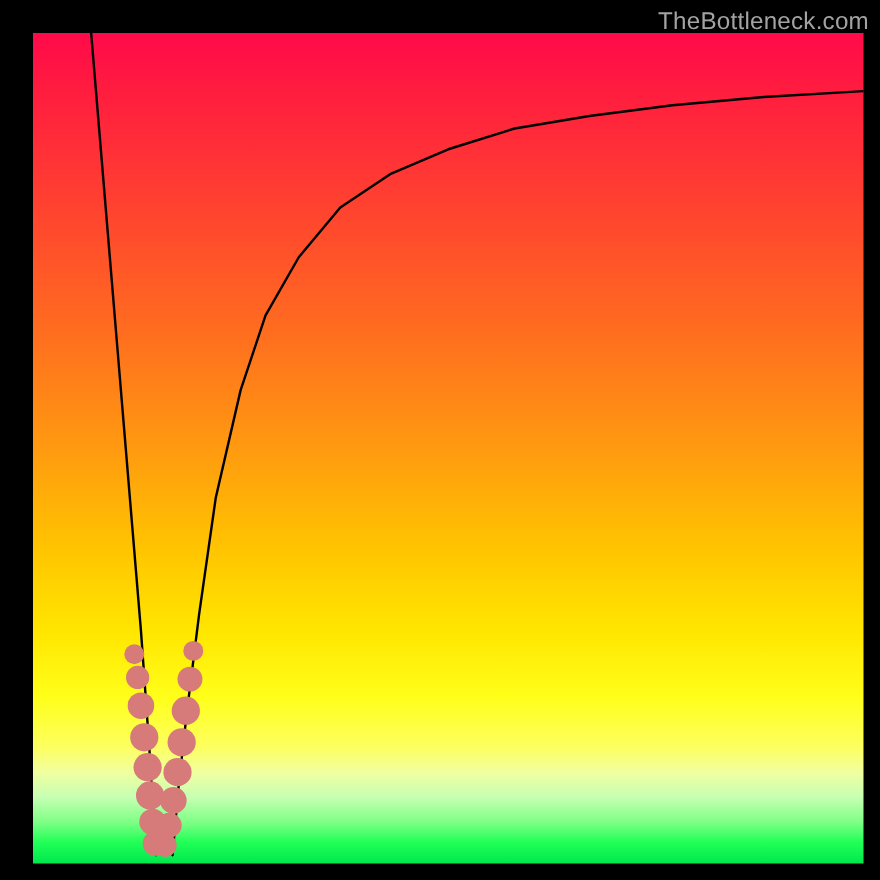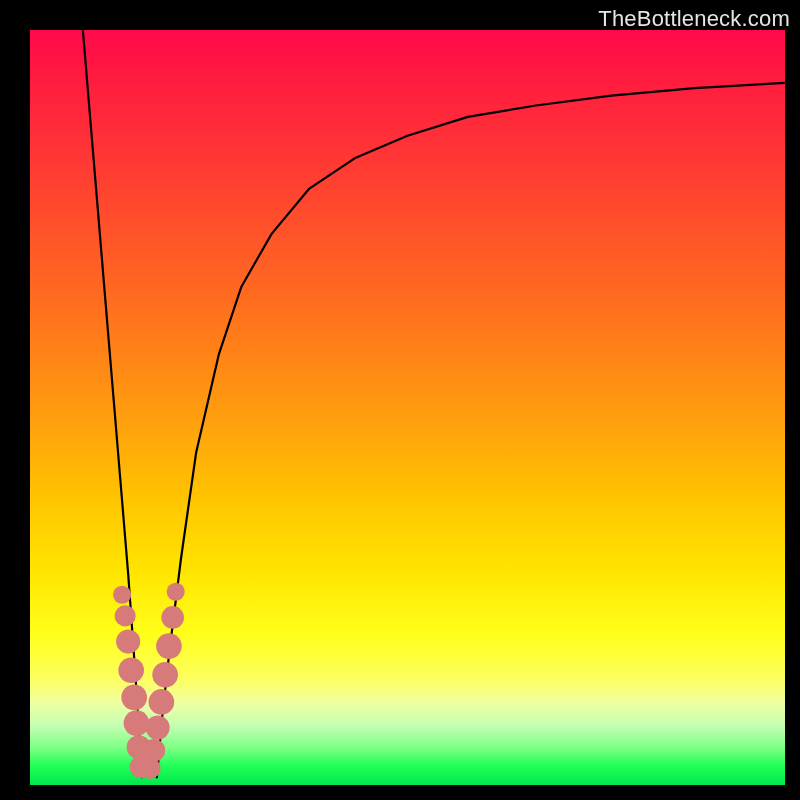--- a/index.html
+++ b/index.html
@@ -14,21 +14,21 @@
   .frame {
     position: relative;
     width: 800px;
     height: 800px;
     background: #000;
   }
   .watermark {
     position: absolute;
     top: 6px;
     right: 10px;
-    color: #e5e5e5;
+    color: #a3a3a3;
     font-size: 22px;
     font-weight: 500;
     letter-spacing: 0.2px;
     z-index: 20;
   }
   .plot-area {
     position: absolute;
     left: 30px;
     top: 30px;
     width: 755px;

